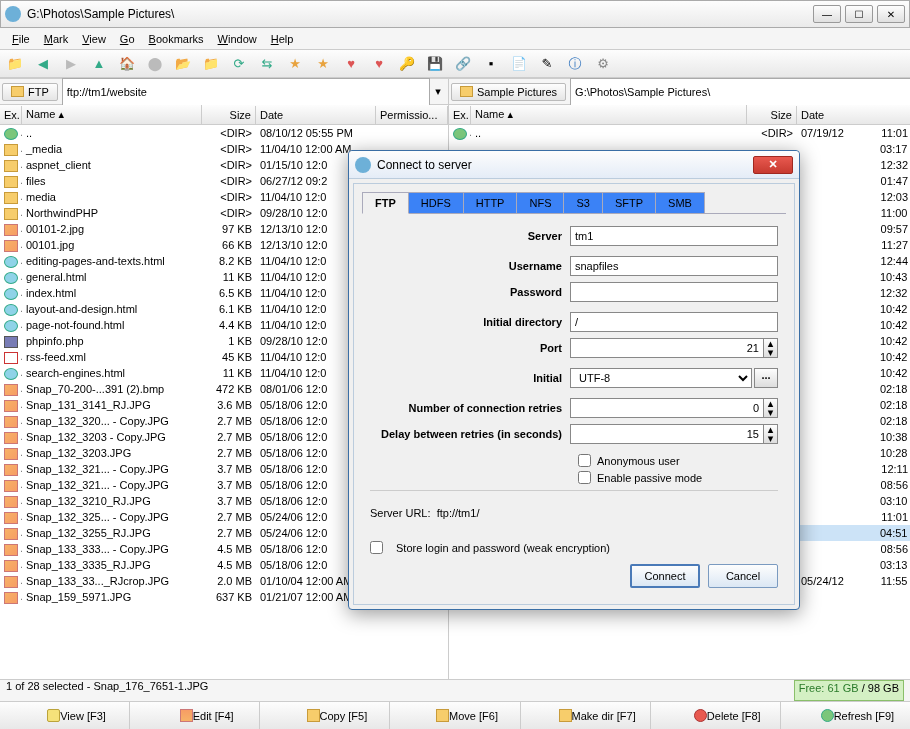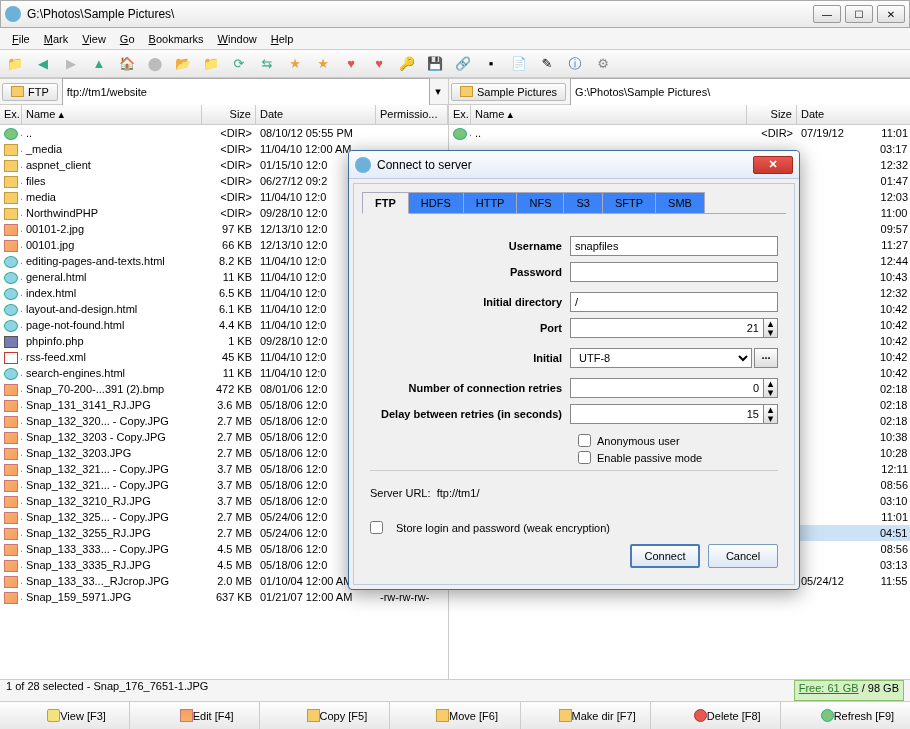--- a/index.html
+++ b/index.html
@@ -19,38 +19,38 @@
 .tbtn { width: 18px; height: 18px; display:flex;align-items:center;justify-content:center; font-size:13px;}
 
 .panes { display: flex; height: calc(100% - 28px - 22px - 28px - 22px - 28px); border-top: 1px solid #ccc;}
 .pane { flex: 1; display: flex; flex-direction: column; border-right: 1px solid #ccc; background:#fff;}
 .pane:last-child{border-right:none;}
 .pathbar { height: 26px; display: flex; align-items: center; border-bottom: 1px solid #ccc; background:#f5f5f5;padding:2px;}
 .pathbar .badge { background: linear-gradient(#fdfdfd,#e5e5e5); border:1px solid #bbb; border-radius:2px; padding:2px 8px; margin-right:4px; display:flex;align-items:center;gap:4px;}
 .pathbar .fld { width:13px;height:11px;background:#f7cd6b;border:1px solid #c89b3a;}
 .pathbar input { flex:1;height:28px;border:1px solid #aaa;padding:0 4px;}
 .pathbar .dd { width:16px;text-align:center;}
-.colhdr { height: 20px; display: flex; background: linear-gradient(#fdfdfd,#e8e8e8); border-bottom:1px solid #ccc;}
+.colhdr { height: 20px; display: flex; background: linear-gradient(#fdfdfd,#e8e8e8); border-bottom:1px solid #ccc;align-items:center;}
 .colhdr .col { border-right:1px solid #ccc;padding:3px 4px;overflow:hidden;white-space:nowrap;}
 .filelist { flex:1; overflow-y:auto; overflow-x:hidden; background:#fff;}
 .row { display:flex; height:16px; align-items:center;}
 .row .c { padding:0 4px; overflow:hidden; white-space:nowrap; text-overflow:ellipsis;}
 .row .icon { width:14px;height:12px;margin-right:2px;display:inline-block;vertical-align:middle;}
 .icon.folder { background:#f7cd6b;border:1px solid #c89b3a;}
 .icon.file { background:#fff;border:1px solid #999;}
 .icon.img { background:linear-gradient(135deg,#f7b267,#f79d65);border:1px solid #c77;}
 .icon.html { background:#8fd3e8;border:1px solid #3a8;border-radius:50%;}
 .icon.php { background:#787cb5;border:1px solid #555;color:#fff;font-size:6px;text-align:center;}
 .icon.xml { background:#fff;border:1px solid #c33;}
 .icon.up { background:#7bc67b;border-radius:50%;border:1px solid #3a8;}
 .row.sel { background:#cce3f7;}
 
 .statusbar { height:22px; background:#f5f5f5;border-top:1px solid #ccc;display:flex;padding:0 6px;justify-content:space-between;}
 .statusbar .free { background:#d4f0c4;border:1px solid #8abf6a;padding:1px 4px;}
-.statusbar .free .lbl{color:#2a7a2a;text-decoration:underline;}
+.statusbar .free .lbl{color:#2a7a2a;}
 
 .btnbar { height:28px; background:linear-gradient(#fdfdfd,#e8e8e8);border-top:1px solid #ccc;display:flex;}
 .btnbar .bbtn { flex:1;border-right:1px solid #ccc;display:flex;align-items:center;justify-content:center;margin-left:24px;}
 .btnbar .bbtn:last-child{border-right:none;}
 .bbtn .bi{width:13px;height:13px;}
 .bi.view{background:#f5e27a;border:1px solid #bba33a;border-radius:2px;}
 .bi.edit{background:linear-gradient(#f79d65,#f7b267);border:1px solid #c77;}
 .bi.copy{background:#f7cd6b;border:1px solid #c89b3a;}
 .bi.move{background:#f7cd6b;border:1px solid #c89b3a;}
 .bi.mkdir{background:#f7cd6b;border:1px solid #c89b3a;}
@@ -649,20 +649,24 @@
     <div class="tabs" id="dtabs">
         <div class="tab active">FTP</div>
         <div class="tab">HDFS</div>
         <div class="tab">HTTP</div>
         <div class="tab">NFS</div>
         <div class="tab">S3</div>
         <div class="tab">SFTP</div>
         <div class="tab">SMB</div>
       </div>
     <div class="form">
+      <div class="frow">
+          <label>Server</label>
+          <input type="text" value="tm1" style="">
+        </div>
       <div class="frow" style="margin-top:10px">
           <label>Username</label>
           <input type="text" value="snapfiles" style="">
         </div>
       <div class="frow">
           <label>Password</label>
           <input type="password" value="" style="">
         </div>
       <div class="frow" style="margin-top:10px">
           <label>Initial directory</label>

